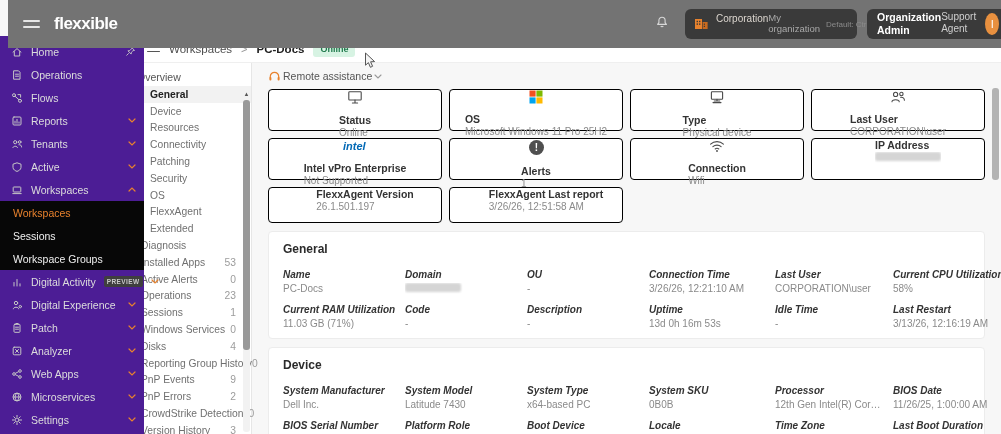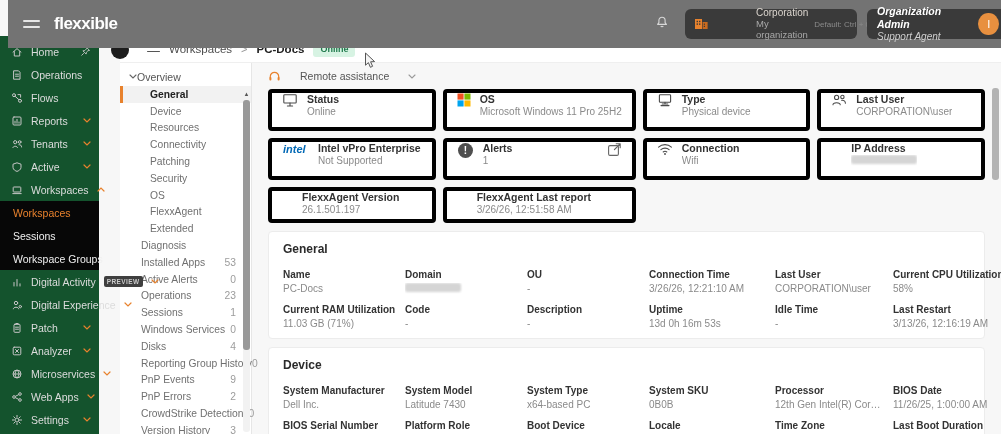--- a/index.html
+++ b/index.html
@@ -9,34 +9,34 @@
   
   #topbar { position:absolute; top:0; left:8px; width:1001px; height:48px; background:#737373;
             display:flex; align-items:center; z-index:30; }
   .tb-menu { margin-left:15px; cursor:pointer; }
   .tb-menu .bar { width:17px; height:2px; background:#e6e6e6; margin:4px 0; border-radius:1px; }
   .tb-logo { color:#fff; font-size:17px; font-weight:bold; letter-spacing:-0.5px; margin-left:14px; }
   .tb-right { margin-left:auto; display:flex; align-items:center; gap:10px; margin-right:4px; }
   .tb-bell { padding:2px 6px; cursor:pointer; }
   .org-box { background:#3a3a3a; border-radius:6px; height:30px; width:172px; display:flex;
              align-items:center; padding:0 6px 0 8px; gap:6px; cursor:pointer; }
-  .org-txt { display:flex; flex-direction:column; line-height:1.15;margin-left:40px; }
+  .org-txt { display:flex; flex-direction:row; line-height:1.15; }
   .org-name { color:#dcd6cf; font-size:10px; }
   .org-sub  { color:#a9a9a9; font-size:9.5px; }
   .org-short { color:#8b8b8b; font-size:8px; margin-left:auto; white-space:nowrap; }
   .admin-box { background:#3a3a3a; border-radius:6px 0 0 6px; height:30px; width:138px;
                display:flex; align-items:center; padding:0 6px 0 10px; gap:8px; cursor:pointer; }
-  .admin-txt { display:flex; flex-direction:column; line-height:1.2;font-style:italic; }
+  .admin-txt { display:flex; flex-direction:row; line-height:1.2; }
   .admin-role { color:#fff; font-size:10.5px; font-weight:bold; }
   .admin-name { color:#cfcfcf; font-size:10px; }
   .avatar { width:22px; height:22px; border-radius:50%; background:#e8903f; color:#fff;
             font-size:11px; display:flex; align-items:center; justify-content:center; margin-left:auto; }
 
   
-  #sidebar { position:absolute; top:36px; left:0; width:99px; bottom:0; background:#14532d;
+  #sidebar { position:absolute; top:36px; left:0; width:144px; bottom:0; background:#4c1d95;
              padding-top:4px; z-index:20; }
   .s-item { height:23px; display:flex; align-items:center; padding:0 8px 0 11px; gap:8px;
             color:#dcdcdc; font-size:10.5px; cursor:pointer; white-space:nowrap; }
   .s-item svg.chev { margin-left:auto; flex-shrink:0; }
   .s-sub { background:#070707; }
   .s-subitem { height:23px; display:flex; align-items:center; padding-left:13px; color:#f0f0f0;
                font-size:10.5px; cursor:pointer; white-space:nowrap; }
   .s-subitem.active { color:#e8822d; }
   .badge-preview { background:#3f3f3f; color:#c9c9c9; font-size:6.5px; padding:2px 3px;
                    border-radius:2px; letter-spacing:0.4px; font-weight:bold; }
@@ -72,36 +72,36 @@
   .sn-arrow { position:absolute; right:1px; top:27px; width:7px; color:#555; font-size:6px;
               text-align:center; line-height:8px; cursor:pointer; }
   .sn-thumb { position:absolute; right:1px; top:37px; height:250px; width:7px; background:#999;
               border-radius:3px; cursor:pointer; }
 
   
   #main { position:absolute; top:63px; left:252px; right:0; bottom:0; background:#f7f7f7; }
   .toolbar-row { display:flex; align-items:center; gap:6px; padding:7px 16px 6px; }
   .ra-label { color:#555; font-size:10.5px; }
   .cards { margin:1px 16px 0; display:grid; grid-template-columns:repeat(4,1fr); gap:7px; }
-  .card { background:#fff; border:4px solid #000000; border-radius:4px; height:42px;
-          display:flex; padding:0 10px; gap:9px; }
+  .card { background:#fff; border:1px solid #000000; border-radius:4px; height:42px;
+          display:flex; align-items:center; padding:0 10px; gap:9px;flex-direction:column; }
   .card.short { height:36px; padding-left:30px; }
   .card .txt { display:flex; flex-direction:column; line-height:1.25; min-width:0; }
   .c-title { font-size:10.5px; font-weight:bold; color:#333; white-space:nowrap; }
   .c-val { font-size:10px; color:#8a8a8a; white-space:nowrap; overflow:hidden; text-overflow:ellipsis; }
   .c-action { margin-left:auto; cursor:pointer; }
   .noicon { padding-left:30px; }
   .spacer-cell { visibility:hidden; }
 
   .panel { background:#fff; border:1px solid #ececec; border-radius:4px; margin:8px 16px 0;
            padding:9px 14px 9px; }
   .panel h3 { font-size:12px; font-weight:bold; color:#2b2b2b; margin:1px 0 13px; }
   .fgrid { display:grid; grid-template-columns:114px 114px 114px 118px 110px 1fr;
            row-gap:10px; column-gap:8px; }
-  .flabel { font-size:10px; font-weight:bold; color:#333; margin-bottom:3px; white-space:nowrap; }
+  .flabel { font-size:10px; font-weight:bold; color:#333; margin-bottom:3px; white-space:nowrap;font-style:italic; }
   .fval { font-size:10px; color:#8a8a8a; white-space:nowrap; overflow:hidden; text-overflow:ellipsis; }
   .redacted { display:inline-block; width:66px; height:9px; background:#c7c7c7; border-radius:2px;
               filter:blur(1.3px); opacity:.75; }
   .redacted.small { width:56px; }
 
   .main-thumb { position:absolute; right:2px; top:25px; width:7px; height:92px; background:#b3b3b3;
                 border-radius:3px; cursor:pointer; z-index:8; }
   #cursor { position:absolute; left:364px; top:52px; z-index:99; pointer-events:none; }
 
   svg { flex-shrink:0; }
@@ -268,36 +268,36 @@
         <rect x="2.2" y="2.2" width="7.6" height="7.6" rx="1"></rect>
         <path d="M4.5 4.5l3 3M7.5 4.5l-3 3"></path>
       </svg>
     <span>Analyzer</span>
     <svg class="chev" width="8" height="5" viewBox="0 0 8 5">
         <path d="M1 1l3 3 3-3" stroke="#e8822d" stroke-width="1.2" fill="none" stroke-linecap="round"></path>
       </svg>
   </div>
   <div class="s-item">
     <svg width="12" height="12" viewBox="0 0 12 12" fill="none" stroke="#c6c6c6" stroke-width="1">
-        <circle cx="6" cy="6" r="4"></circle>
-        <path d="M2 6h8M6 2c-2.6 2.7-2.6 5.3 0 8 2.6-2.7 2.6-5.3 0-8z"></path>
-      </svg>
-    <span>Microservices</span>
-    <svg class="chev" width="8" height="5" viewBox="0 0 8 5">
-        <path d="M1 1l3 3 3-3" stroke="#e8822d" stroke-width="1.2" fill="none" stroke-linecap="round"></path>
-      </svg>
-  </div>
-  <div class="s-item">
-    <svg width="12" height="12" viewBox="0 0 12 12" fill="none" stroke="#c6c6c6" stroke-width="1">
         <circle cx="3" cy="6" r="1.3"></circle>
         <circle cx="9" cy="3" r="1.3"></circle>
         <circle cx="9" cy="9" r="1.3"></circle>
         <path d="M4.2 5.4 7.8 3.6M4.2 6.6l3.6 1.8"></path>
       </svg>
     <span>Web Apps</span>
+    <svg class="chev" width="8" height="5" viewBox="0 0 8 5">
+        <path d="M1 1l3 3 3-3" stroke="#e8822d" stroke-width="1.2" fill="none" stroke-linecap="round"></path>
+      </svg>
+  </div>
+  <div class="s-item">
+    <svg width="12" height="12" viewBox="0 0 12 12" fill="none" stroke="#c6c6c6" stroke-width="1">
+        <circle cx="6" cy="6" r="4"></circle>
+        <path d="M2 6h8M6 2c-2.6 2.7-2.6 5.3 0 8 2.6-2.7 2.6-5.3 0-8z"></path>
+      </svg>
+    <span>Microservices</span>
     <svg class="chev" width="8" height="5" viewBox="0 0 8 5">
         <path d="M1 1l3 3 3-3" stroke="#e8822d" stroke-width="1.2" fill="none" stroke-linecap="round"></path>
       </svg>
   </div>
   <div class="s-item">
     <svg width="12" height="12" viewBox="0 0 12 12" fill="none" stroke="#c6c6c6" stroke-width="1" stroke-linecap="round">
         <circle cx="6" cy="6" r="2"></circle>
         <path d="M6 1.4v1.5M6 9.1v1.5M1.4 6h1.5M9.1 6h1.5M2.8 2.8l1 1M8.2 8.2l1 1M9.2 2.8l-1 1M3.8 8.2l-1 1"></path>
       </svg>
     <span>Settings</span>
@@ -403,21 +403,21 @@
       <span class="cnt">3</span>
     </div>
 
   <div class="sn-track"></div>
   <div class="sn-arrow">▲</div>
   <div class="sn-thumb"></div>
 </div>
 
 <div id="main">
   <div class="toolbar-row">
-    <div style="display:flex;align-items:center;gap:19px;cursor:pointer;justify-content:flex-end;">
+    <div style="display:flex;align-items:center;gap:2px;cursor:pointer;justify-content:flex-end;">
       <svg width="13" height="12" viewBox="0 0 13 12">
         <path d="M2.3 8V6.5a4.2 4.2 0 0 1 8.4 0V8" stroke="#e8822d" stroke-width="1.2" fill="none" stroke-linecap="round"></path>
         <rect x="1.4" y="7" width="2" height="3.4" rx="0.9" fill="#e8822d"></rect>
         <rect x="9.6" y="7" width="2" height="3.4" rx="0.9" fill="#e8822d"></rect>
       </svg>
       <span class="ra-label">Remote assistance</span>
       <svg width="8" height="5" viewBox="0 0 8 5">
           <path d="M1 1l3 3 3-3" stroke="#9a9a9a" stroke-width="1.1" fill="none" stroke-linecap="round"></path>
         </svg>
     </div>

